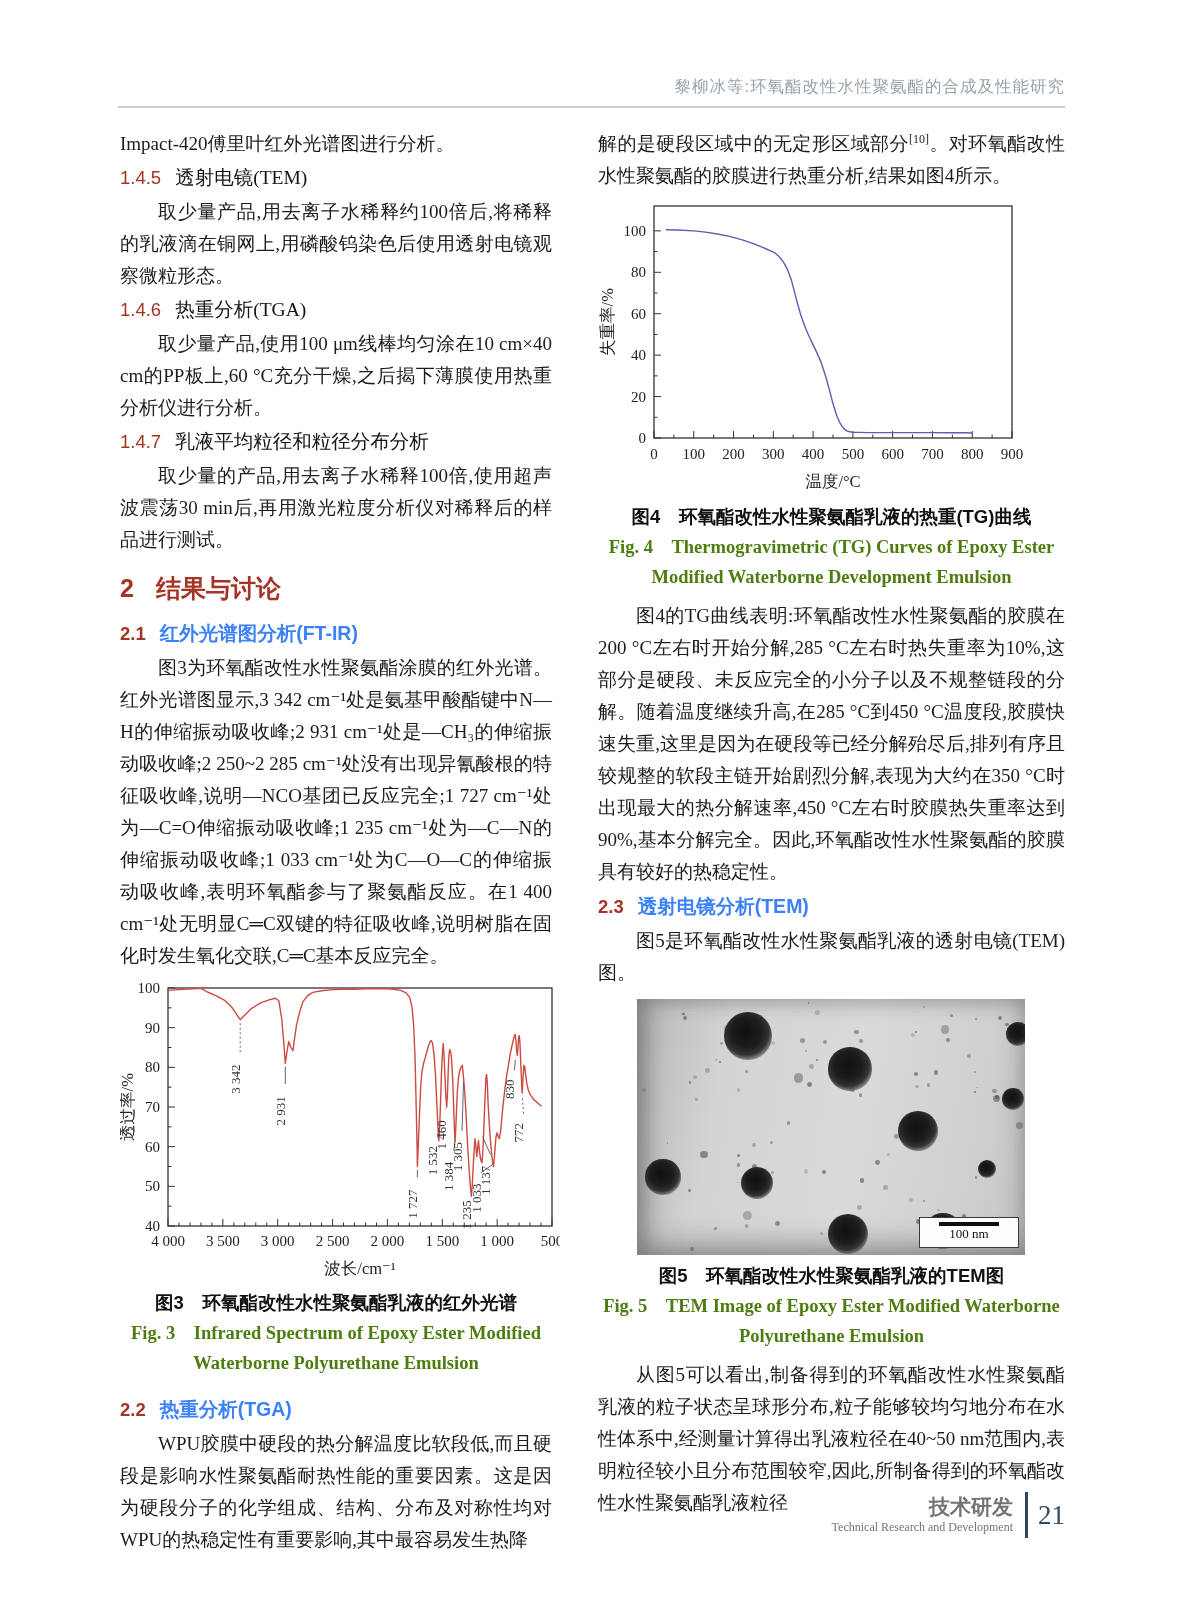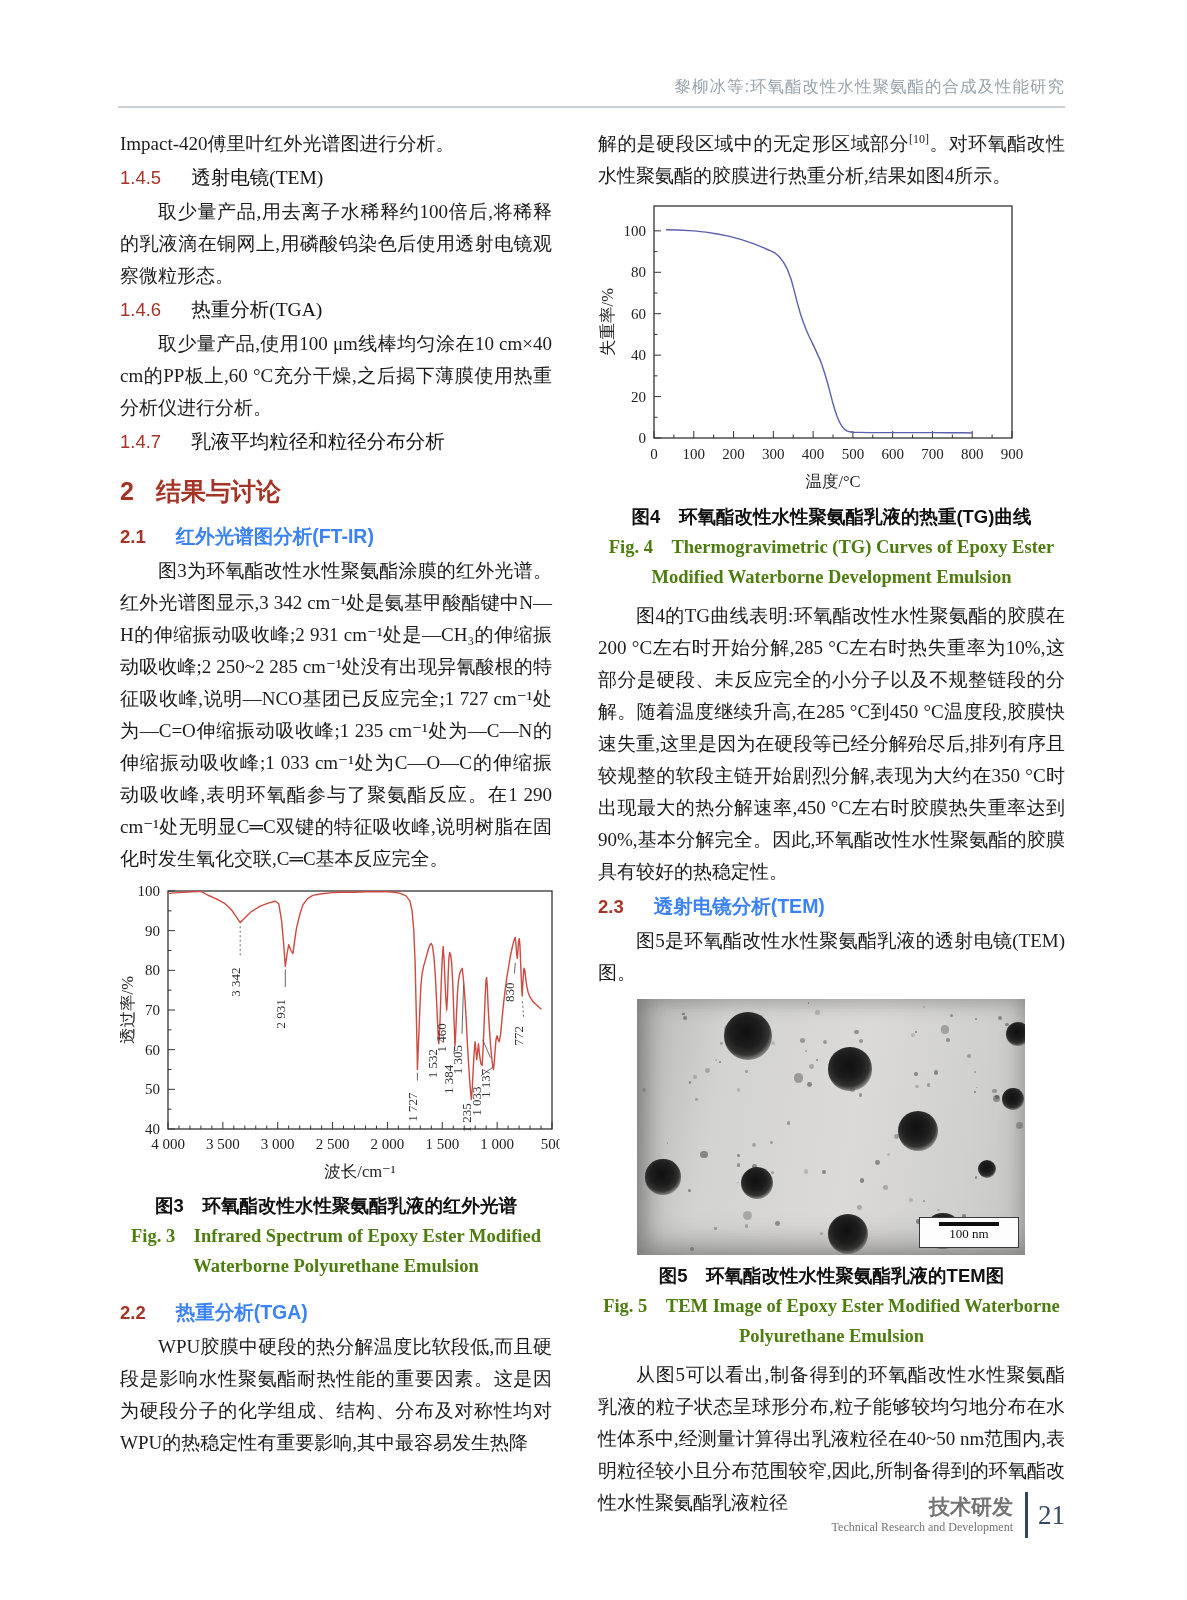--- a/index.html
+++ b/index.html
@@ -11,21 +11,21 @@
         font-size:16.5px;color:#98a3ab;letter-spacing:1px;}
   .header-rule{position:absolute;top:106px;left:118px;width:947px;height:2px;background:#c9ced2;}
   
   .col{position:absolute;top:128px;font-size:19px;line-height:32px;text-align:justify;}
   .col-left{left:120px;width:432px;}
   .col-right{left:598px;width:467px;}
   p{margin:0;text-indent:2em;}
   p.cont{text-indent:0;}
   sup{font-size:12px;line-height:0;}
   
-  .h3{display:flex;align-items:baseline;gap:30px;line-height:34px;margin:1px 0;}
+  .h3{display:flex;align-items:baseline;gap:14px;line-height:34px;margin:1px 0;}
   .h3 .num{font-family:"Liberation Sans","DejaVu Sans",sans-serif;color:#a43425;font-size:18.5px;}
   .h3 .ttl{font-size:19.5px;color:#141414;}
   .h3.red .ttl{font-family:"Liberation Sans","DejaVu Sans",sans-serif;color:#3b82f6;font-weight:bold;font-size:19.5px;}
   .h3.red .num{font-weight:bold;}
   .h2{display:flex;align-items:baseline;gap:22px;margin:10px 0 6px 0;line-height:44px;
       font-family:"Liberation Sans","DejaVu Sans",sans-serif;color:#a43425;font-weight:bold;font-size:25px;}
   
   .figure{margin:4px 0 8px 0;}
   svg.chart{display:block;}
   svg.chart text{font-family:"Liberation Serif","DejaVu Serif",serif;}
@@ -75,31 +75,32 @@
     <div class="h3">
       <span class="num">1.4.6</span>
       <span class="ttl">热重分析(TGA)</span>
     </div>
     <p>取少量产品,使用100 μm线棒均匀涂在10 cm×40 cm的PP板上,60 °C充分干燥,之后揭下薄膜使用热重分析仪进行分析。</p>
 
     <div class="h3">
       <span class="num">1.4.7</span>
       <span class="ttl">乳液平均粒径和粒径分布分析</span>
     </div>
+    <p>取少量的产品,用去离子水稀释100倍,使用超声波震荡30 min后,再用激光粒度分析仪对稀释后的样品进行测试。</p>
 
     <div class="h2">
       <span>2</span>
       <span>结果与讨论</span>
     </div>
 
     <div class="h3 red">
       <span class="num">2.1</span>
       <span class="ttl">红外光谱图分析(FT-IR)</span>
     </div>
-    <p>图3为环氧酯改性水性聚氨酯涂膜的红外光谱。红外光谱图显示,3 342 cm⁻¹处是氨基甲酸酯键中N—H的伸缩振动吸收峰;2 931 cm⁻¹处是—CH₃的伸缩振动吸收峰;2 250~2 285 cm⁻¹处没有出现异氰酸根的特征吸收峰,说明—NCO基团已反应完全;1 727 cm⁻¹处为—C=O伸缩振动吸收峰;1 235 cm⁻¹处为—C—N的伸缩振动吸收峰;1 033 cm⁻¹处为C—O—C的伸缩振动吸收峰,表明环氧酯参与了聚氨酯反应。在1 290 cm⁻¹处无明显C═C双键的特征吸收峰,说明树脂在固化时发生氧化交联,C═C基本反应完全。</p>
+    <p>图3为环氧酯改性水性聚氨酯涂膜的红外光谱。红外光谱图显示,3 342 cm⁻¹处是氨基甲酸酯键中N—H的伸缩振动吸收峰;2 931 cm⁻¹处是—CH₃的伸缩振动吸收峰;2 250~2 285 cm⁻¹处没有出现异氰酸根的特征吸收峰,说明—NCO基团已反应完全;1 727 cm⁻¹处为—C=O伸缩振动吸收峰;1 235 cm⁻¹处为—C—N的伸缩振动吸收峰;1 033 cm⁻¹处为C—O—C的伸缩振动吸收峰,表明环氧酯参与了聚氨酯反应。在1 400 cm⁻¹处无明显C═C双键的特征吸收峰,说明树脂在固化时发生氧化交联,C═C基本反应完全。</p>
 
     <div class="figure">
       <svg class="chart" width="440" height="306" viewBox="0 0 440 306">
           <rect x="48" y="12" width="384" height="238" fill="none" stroke="#333" stroke-width="1.3"></rect>
           <line x1="432" y1="250" x2="432" y2="243" stroke="#333" stroke-width="1"></line>
           <line x1="421.0285714285714" y1="250" x2="421.0285714285714" y2="246.5" stroke="#333" stroke-width="1"></line>
           <line x1="410.0571428571428" y1="250" x2="410.0571428571428" y2="246.5" stroke="#333" stroke-width="1"></line>
           <line x1="399.0857142857143" y1="250" x2="399.0857142857143" y2="246.5" stroke="#333" stroke-width="1"></line>
           <line x1="388.1142857142857" y1="250" x2="388.1142857142857" y2="246.5" stroke="#333" stroke-width="1"></line>
           <line x1="377.1428571428571" y1="250" x2="377.1428571428571" y2="243" stroke="#333" stroke-width="1"></line>

